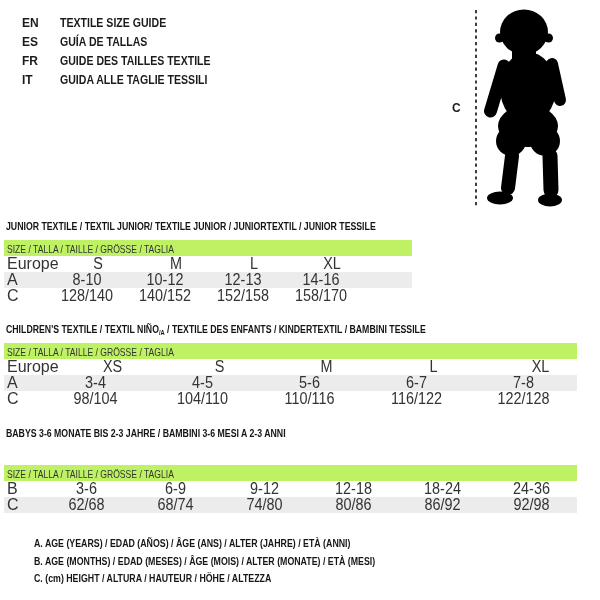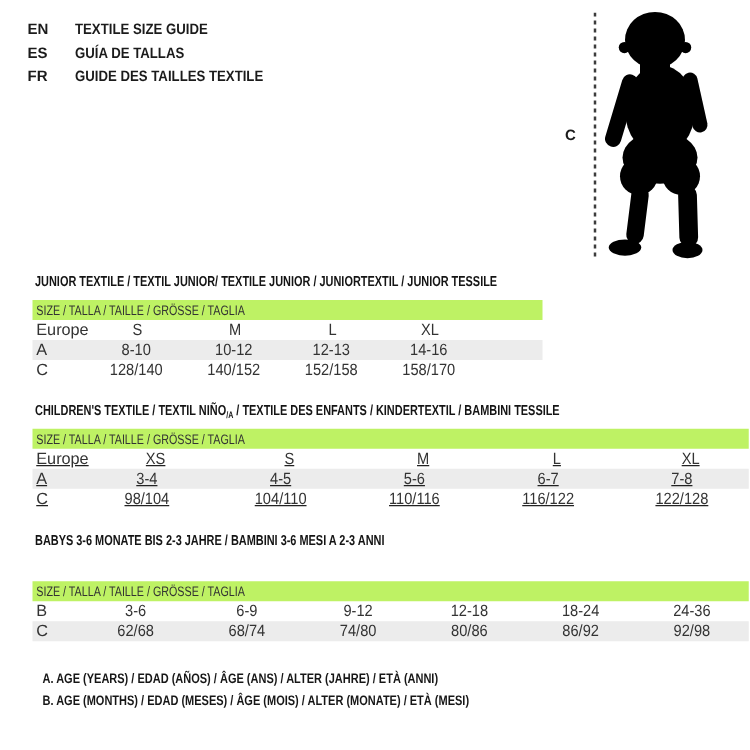--- a/index.html
+++ b/index.html
@@ -13,38 +13,38 @@
   .lang-code,.lang-title { font-size:12px; font-weight:700; color:#1b1b1b; white-space:nowrap; }
   .lang-code { flex:0 0 38px; }
   .lang-title { transform:scaleX(.88); transform-origin:0 50%; }
 
   
   .dashline { position:absolute; left:474px; top:10px; }
   .figure-label { position:absolute; left:452px; top:101px; font-size:12px; font-weight:700; color:#1b1b1b; }
   .baby { position:absolute; left:484px; top:8px; }
 
   
-  .tblock { position:absolute; left:26px; }
+  .tblock { position:absolute; left:4px; }
   .ttitle { padding-left:2px; height:16px; line-height:16px; white-space:nowrap; margin-bottom:7px; }
   .ttitle.two-line { height:32px; margin-bottom:9px; }
   .ttitle .tline { display:block; height:16px; line-height:16px; }
   .cond { display:inline-block; font-size:11.5px; font-weight:700; color:#141414;
           transform:scaleX(.76); transform-origin:0 50%; white-space:nowrap; }
   .ttitle sub { font-size:7.5px; vertical-align:-2px; }
   .size-bar { height:16px; line-height:16px; background:#bef264; padding-left:3px; white-space:nowrap; }
   .size-bar .cond2 { display:inline-block; font-size:11px; color:#333;
                      transform:scaleX(.78); transform-origin:0 50%; white-space:nowrap; }
-  .trow { display:flex; height:16px; line-height:16px; font-size:13px; color:#333; }
+  .trow { display:flex; height:16px; line-height:16px; font-size:16px; color:#333; }
   .trow.shade { background:#ececec; }
   .rlabel { padding-left:3px; white-space:nowrap; }
   .tcell { text-align:center; white-space:nowrap; transform:scaleX(.9); }
   .t0 { width:408px; } .t0 .rlabel{ flex:0 0 44px; } .t0 .tcell{ flex:0 0 78px; }
   .t1 { width:573px; } .t1 .rlabel{ flex:0 0 38px; } .t1 .tcell{ flex:0 0 107px; }
   .t2 { width:573px; } .t2 .rlabel{ flex:0 0 38px; } .t2 .tcell{ flex:0 0 89px; }
-  .sec0 { top:217px; } .sec1 { top:320px;text-decoration:underline; } .sec2 { top:424px; }
+  .sec0 { top:217px; } .sec1 { top:320px; } .sec2 { top:424px; }
 
   
   .legend { position:absolute; left:22px; top:533px; }
   .legend-line { height:17.5px; line-height:17.5px; white-space:nowrap;margin-left:12px; }
   .condL { display:inline-block; font-size:11px; font-weight:700; color:#161616;
            transform:scaleX(.8); transform-origin:0 50%; white-space:nowrap; }
 </style>
 </head>
 <body>
 
@@ -55,20 +55,24 @@
         <span class="lang-code">EN</span>
         <span class="lang-title">TEXTILE SIZE GUIDE</span>
       </div>
       <div class="lang-row">
         <span class="lang-code">ES</span>
         <span class="lang-title">GUÍA DE TALLAS</span>
       </div>
       <div class="lang-row">
         <span class="lang-code">FR</span>
         <span class="lang-title">GUIDE DES TAILLES TEXTILE</span>
+      </div>
+      <div class="lang-row">
+        <span class="lang-code">IT</span>
+        <span class="lang-title">GUIDA ALLE TAGLIE TESSILI</span>
       </div>
     </div>
 
   <svg class="dashline" width="4" height="196">
     <line x1="2" y1="0" x2="2" y2="196" stroke="#3c3c3c" stroke-width="2" stroke-dasharray="3.2 3.2"></line>
   </svg>
   <span class="figure-label">C</span>
   <svg class="baby" width="104" height="200" viewBox="0 0 104 200">
     <g fill="#000000">
       <ellipse cx="40" cy="24" rx="24" ry="22.5"></ellipse>
@@ -188,15 +192,16 @@
             <span class="tcell">86/92</span>
             <span class="tcell">92/98</span>
           </div>
         </div>
     </div>
   </section>
 
   <div class="legend">
       <div class="legend-line"><span class="condL">A. AGE (YEARS) / EDAD (AÑOS) / ÂGE (ANS) / ALTER (JAHRE) / ETÀ (ANNI)</span></div>
       <div class="legend-line"><span class="condL">B. AGE (MONTHS) / EDAD (MESES) / ÂGE (MOIS) / ALTER (MONATE) / ETÀ (MESI)</span></div>
+      <div class="legend-line"><span class="condL">C. (cm) HEIGHT / ALTURA / HAUTEUR / HÖHE / ALTEZZA</span></div>
     </div>
 
 </div>
 
 </body></html>

